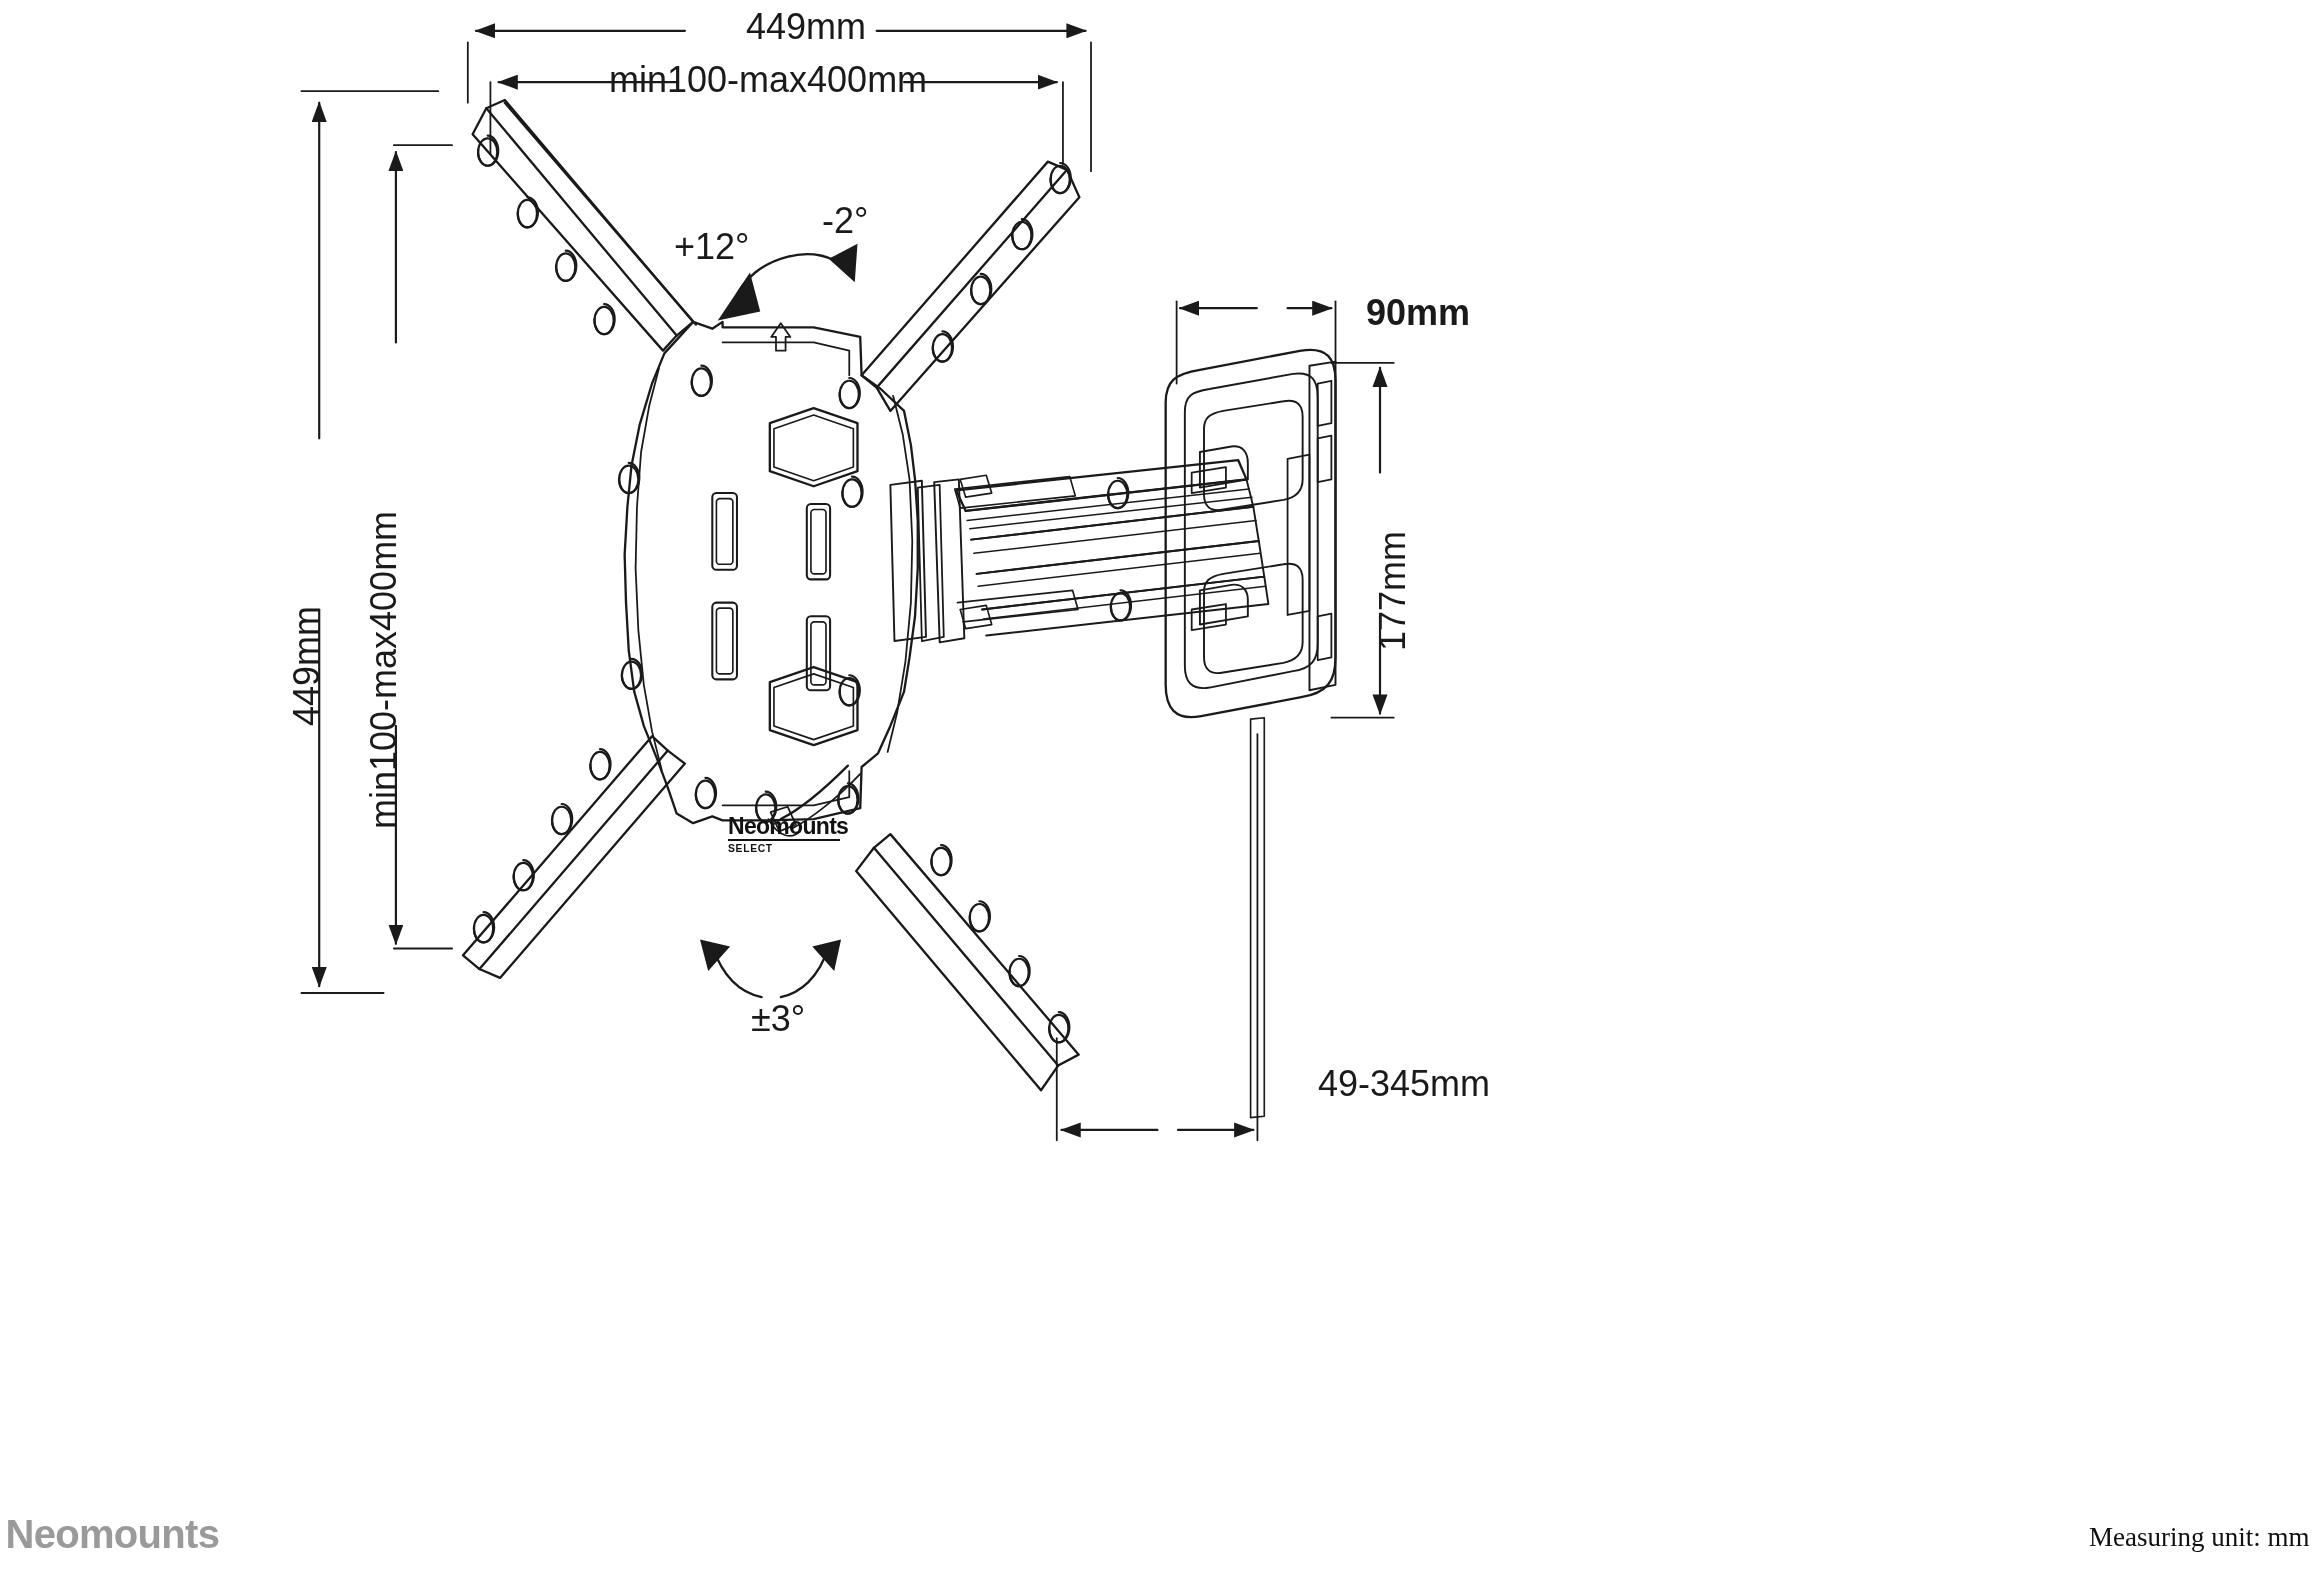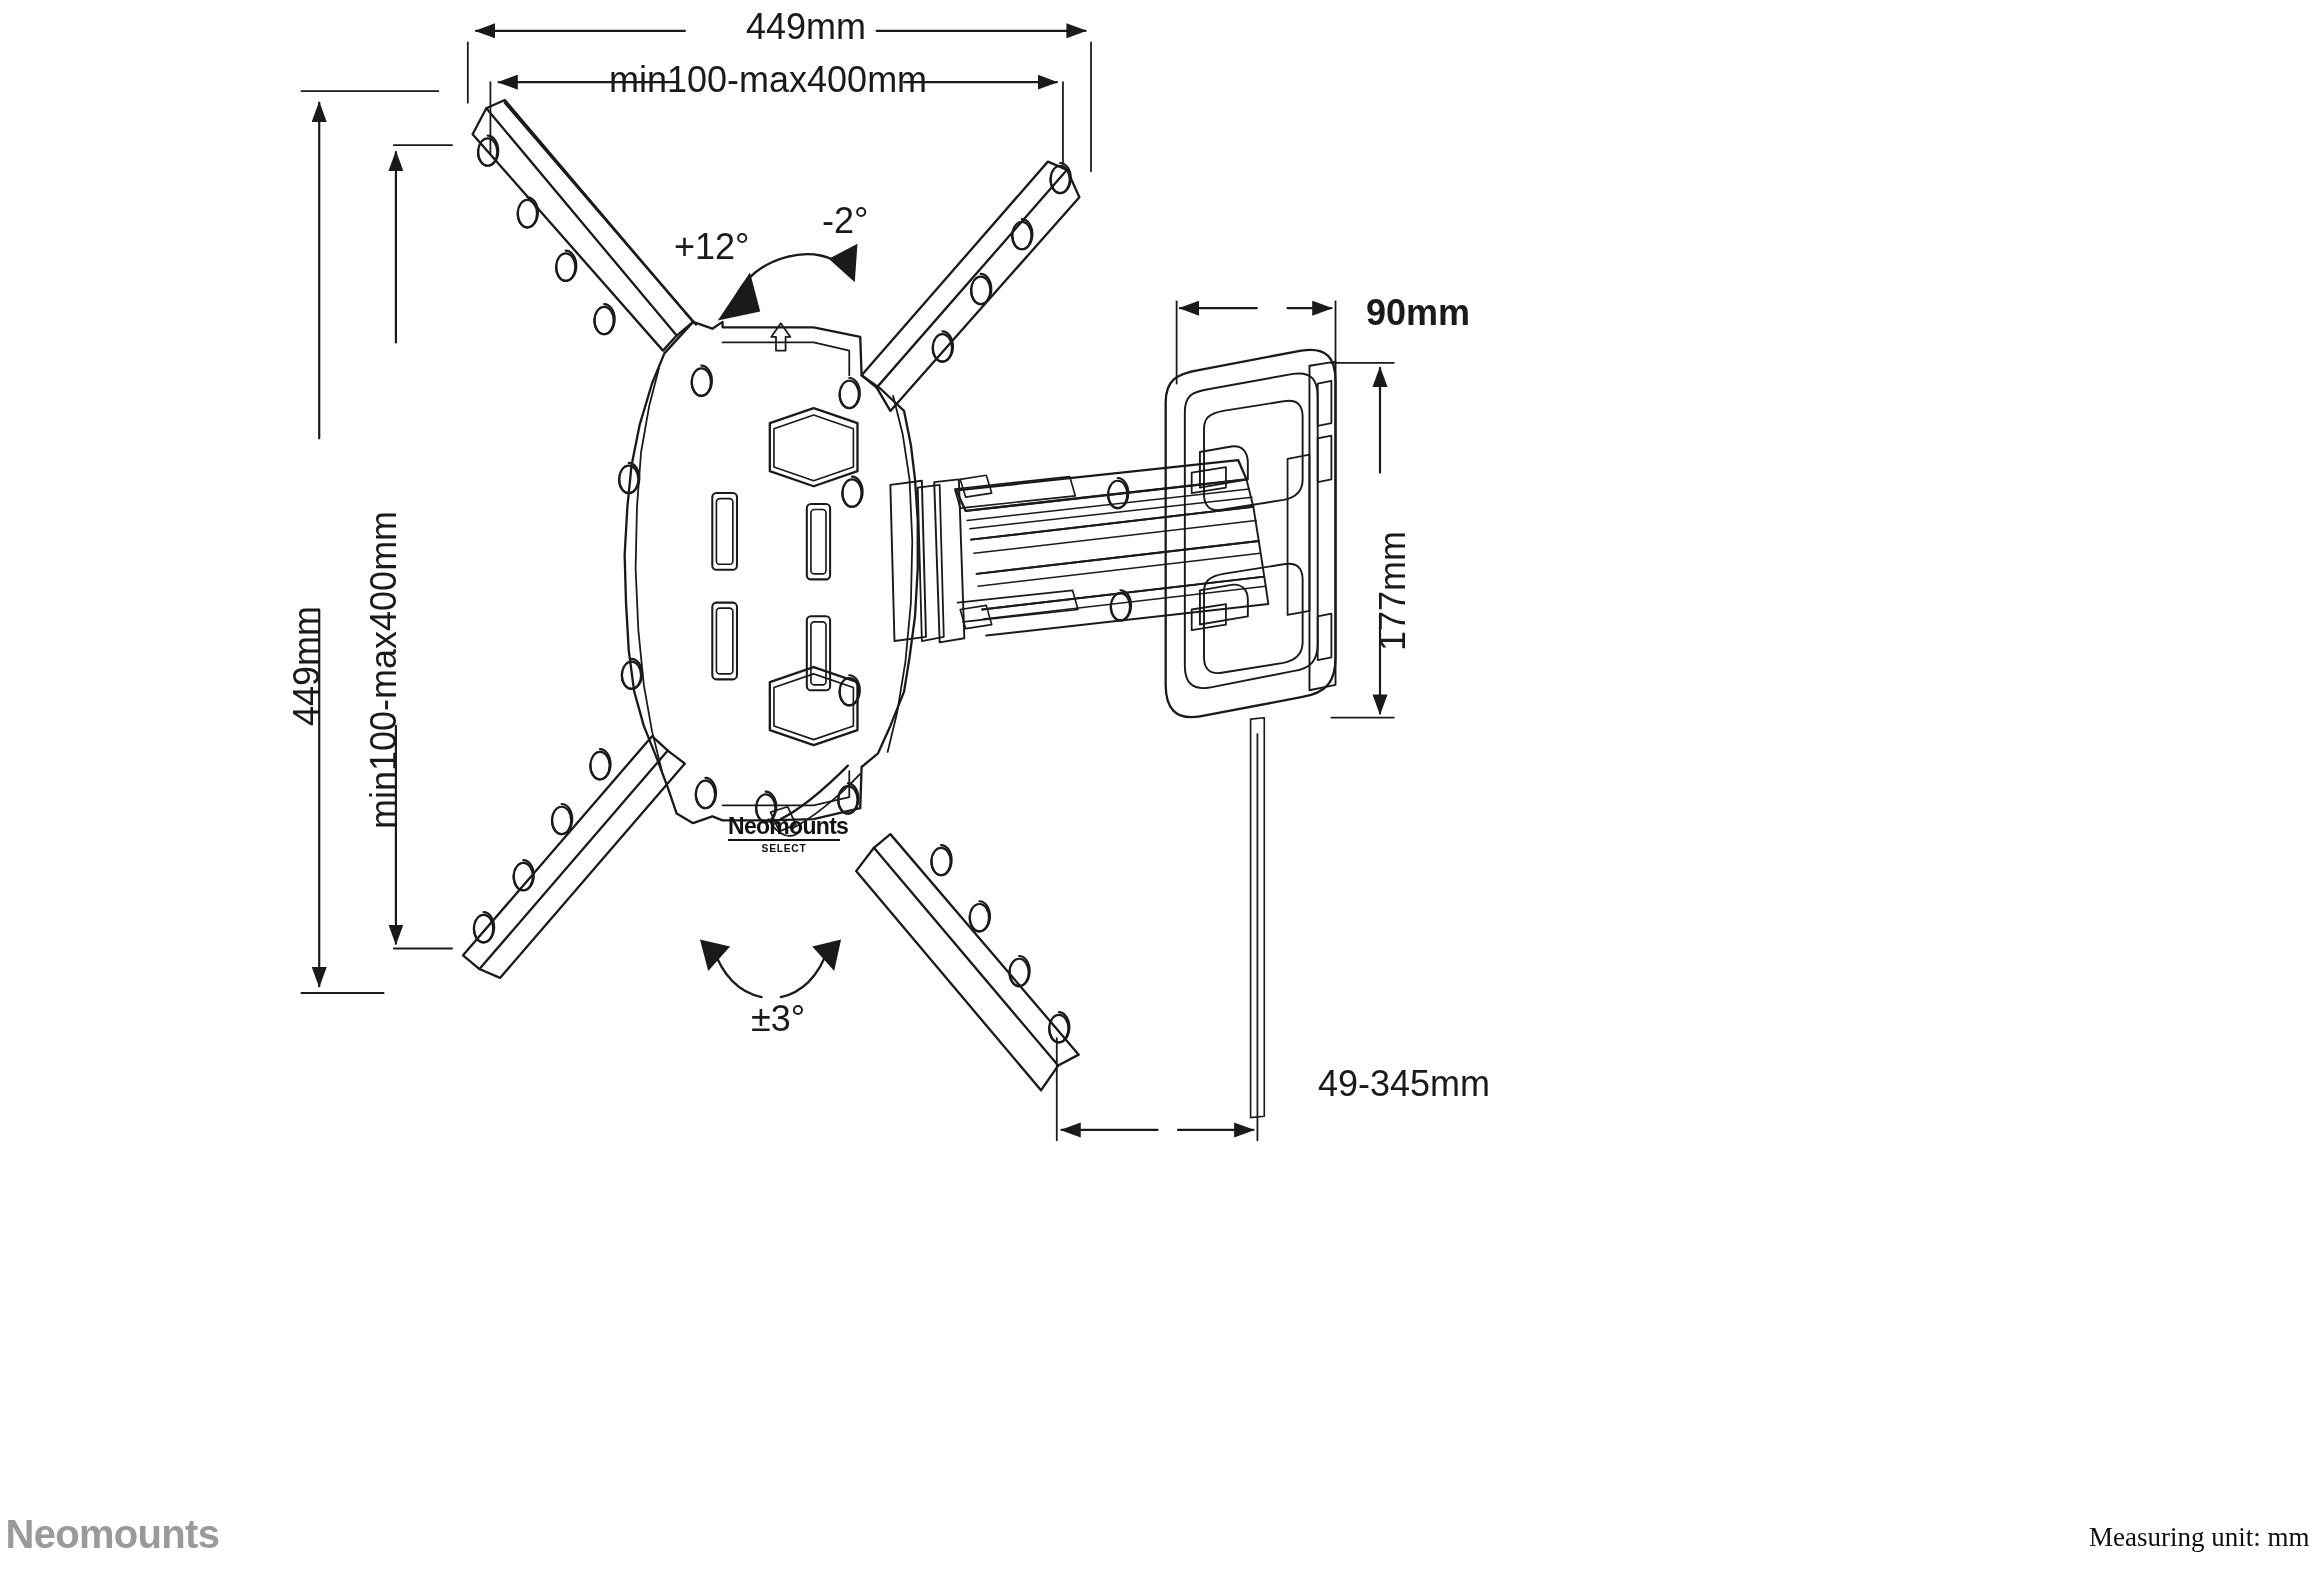--- a/index.html
+++ b/index.html
@@ -13,21 +13,21 @@
   .dimtext.vert{transform-origin:left top;}
   .angtext{position:absolute;font-family:"Liberation Sans",sans-serif;
            font-size:36px;color:#1a1a1a;white-space:nowrap;}
   .footer-brand{position:absolute;left:5.5px;top:1512px;font-size:40px;
            color:#9a9a9a;font-weight:bold;letter-spacing:-0.7px;}
   .footer-unit{position:absolute;right:9.6px;top:1522px;font-size:27px;color:#111;font-family:Liberation Serif, serif;}
   .logo-badge{position:absolute;left:728px;top:815px;width:112px;height:48px;}
   .logo-badge .brand{font-size:23px;font-weight:bold;color:#111;letter-spacing:-0.7px;
            line-height:23px;}
   .logo-badge .sub{font-size:10.3px;font-weight:bold;color:#111;letter-spacing:0.7px;
-           text-align:center;margin-top:2.7px;}
+           text-align:left;margin-top:2.7px;}
   .logo-badge .bar{height:2.1px;background:#111;width:100%;margin-top:0.7px;}
 </style>
 </head>
 <body>
 
 <div id="stage">
 
   <svg id="drawing" viewBox="0 0 3386 2294">
     <defs>
       <marker id="ah" markerWidth="30" markerHeight="22" refX="28" refY="11" orient="auto" markerUnits="userSpaceOnUse">

